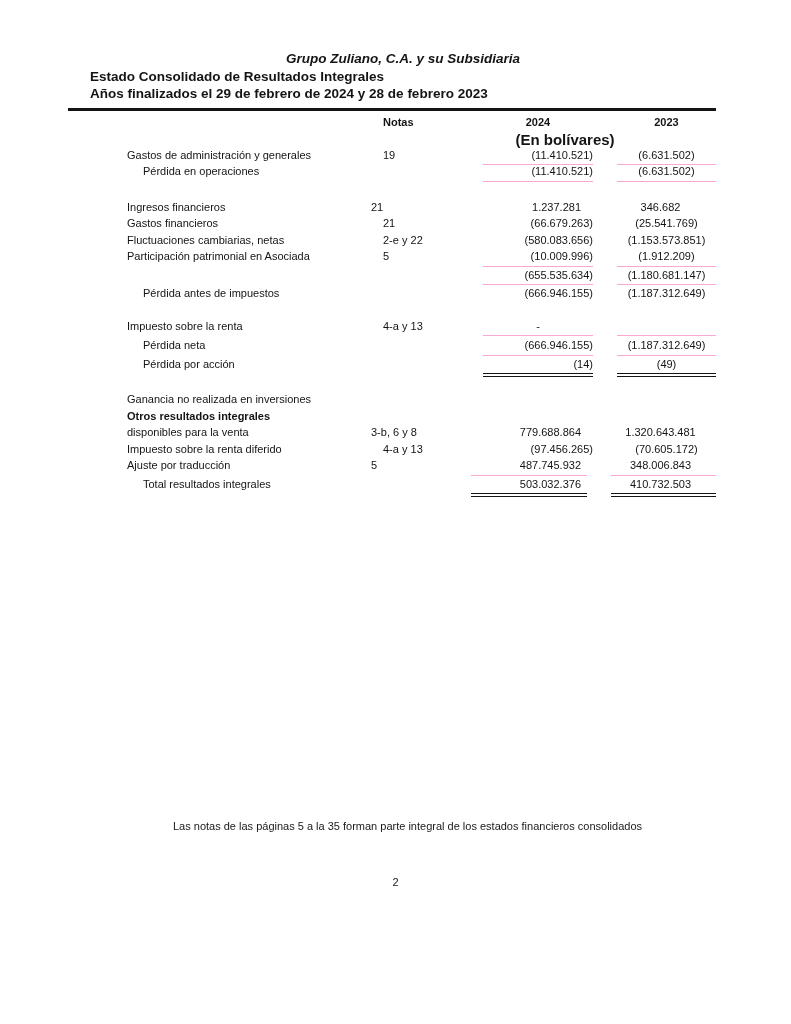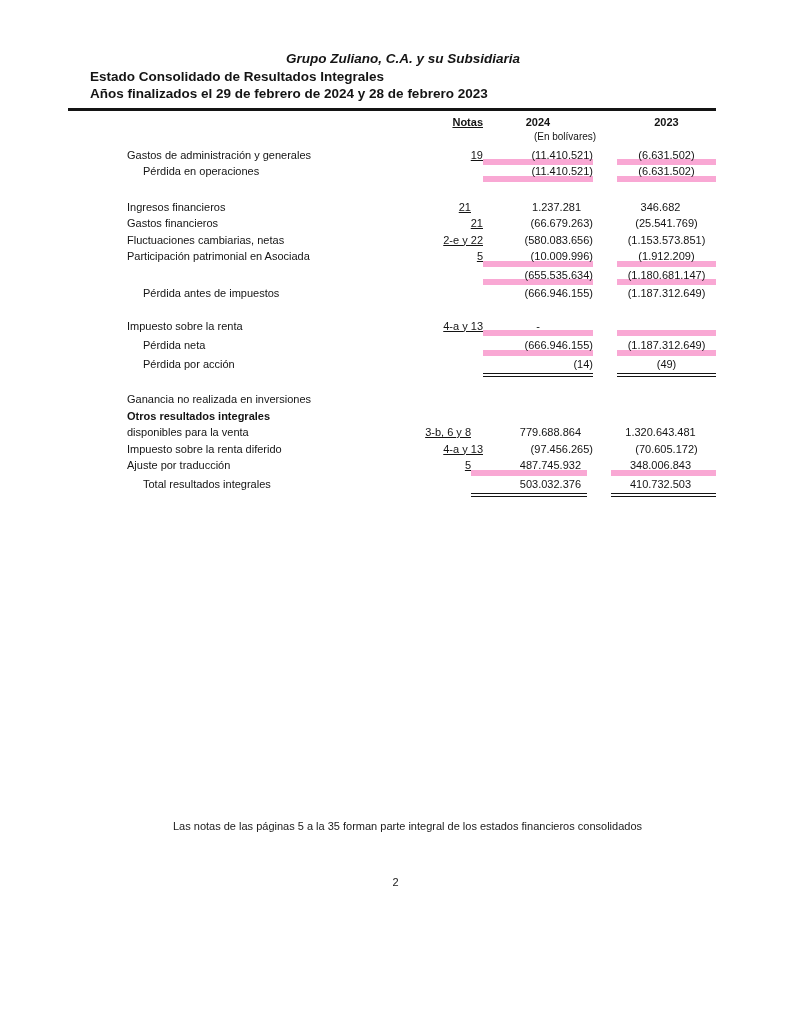--- a/index.html
+++ b/index.html
@@ -8,34 +8,34 @@
     background:#ffffff; color:#141414;
     font-family:"Liberation Sans", sans-serif;
     overflow:hidden;
   }
   .doc { position:absolute; left:68px; top:50px; width:648px; }
   .titles { margin-left:22px; font-weight:bold; font-size:13.5px; line-height:17.5px; white-space:nowrap; }
   .t1 { font-style:italic;text-align:center; }
   .rule { height:3px; background:#141414; margin-top:5px; }
 
   .hrow { display:flex; font-weight:bold; font-size:11px; margin-top:5px; height:15px; line-height:13px; }
-  .subhead { position:relative; height:16px; font-weight:normal; font-size:10px; }
+  .subhead { position:relative; height:16px; font-weight:bold; font-size:15px; }
   .subhead span { position:absolute; left:497px; transform:translateX(-50%); white-space:nowrap; }
 
   .rows { margin-top:2px; }
   .row { display:flex; height:16.5px; font-size:11px; line-height:13.5px; }
   .c-label { flex:1; padding-left:59px; white-space:nowrap; }
   .c-label.ind { padding-left:75px; }
-  .c-notes { width:100px; text-align:right;text-decoration:underline; }
+  .c-notes { width:100px; text-align:left; }
   .c-v24  { width:110px; text-align:right; }
   .c-gap  { width:24px; }
   .c-v23  { width:99px; text-align:center; }
   .hc { text-align:center; }
 
-  .u   { border-bottom:6px solid #f9a8d4; }
+  .u   { border-bottom:1px solid #f9a8d4; }
   .dbl { border-bottom:1px solid #141414; position:relative; }
   .dbl::after { content:""; position:absolute; left:0; right:0; bottom:-4px; height:1px; background:#141414; }
   .pos { padding-right:6px; }
   .ctr { text-align:center; }
   .b   { font-weight:bold; }
 
   .sp17 { height:17px; }
   .sp16 { height:16px; }
   .sp19 { height:19px; }
   .mb2 { margin-bottom:2px; }

